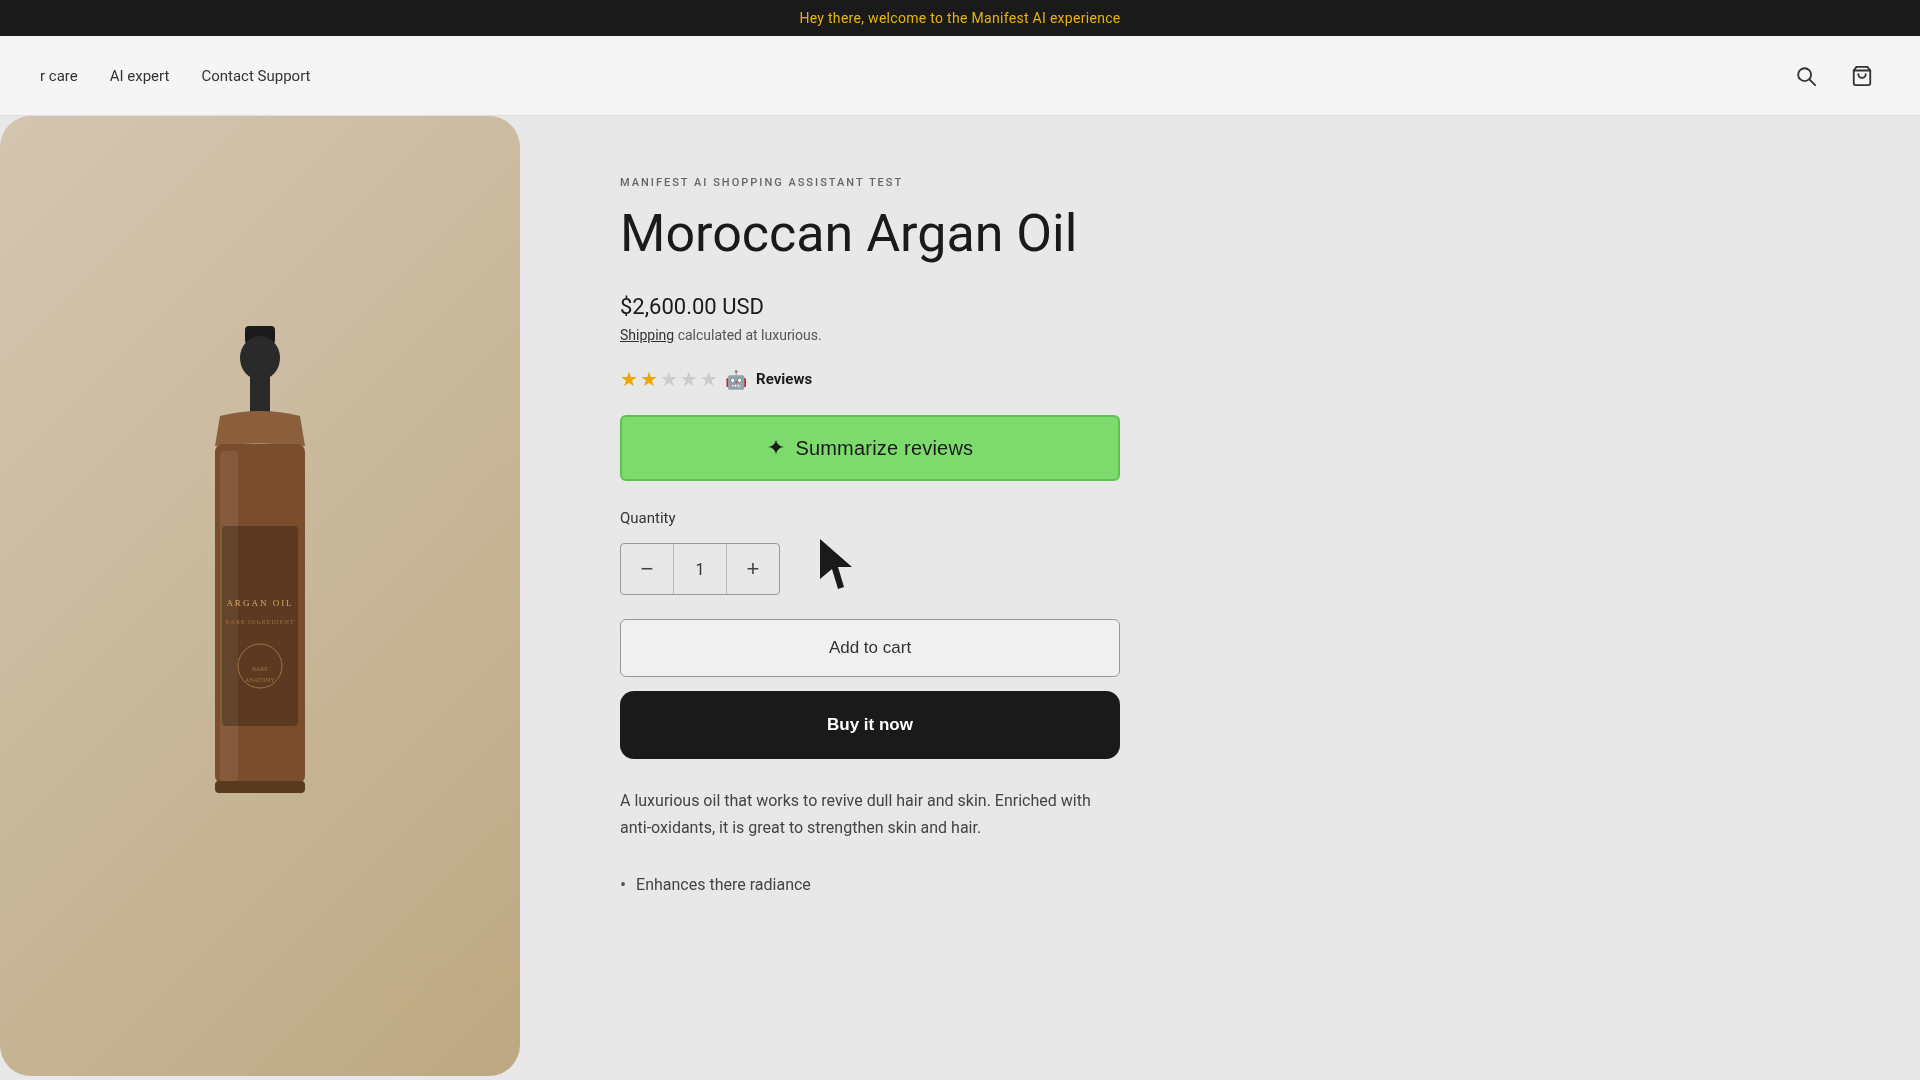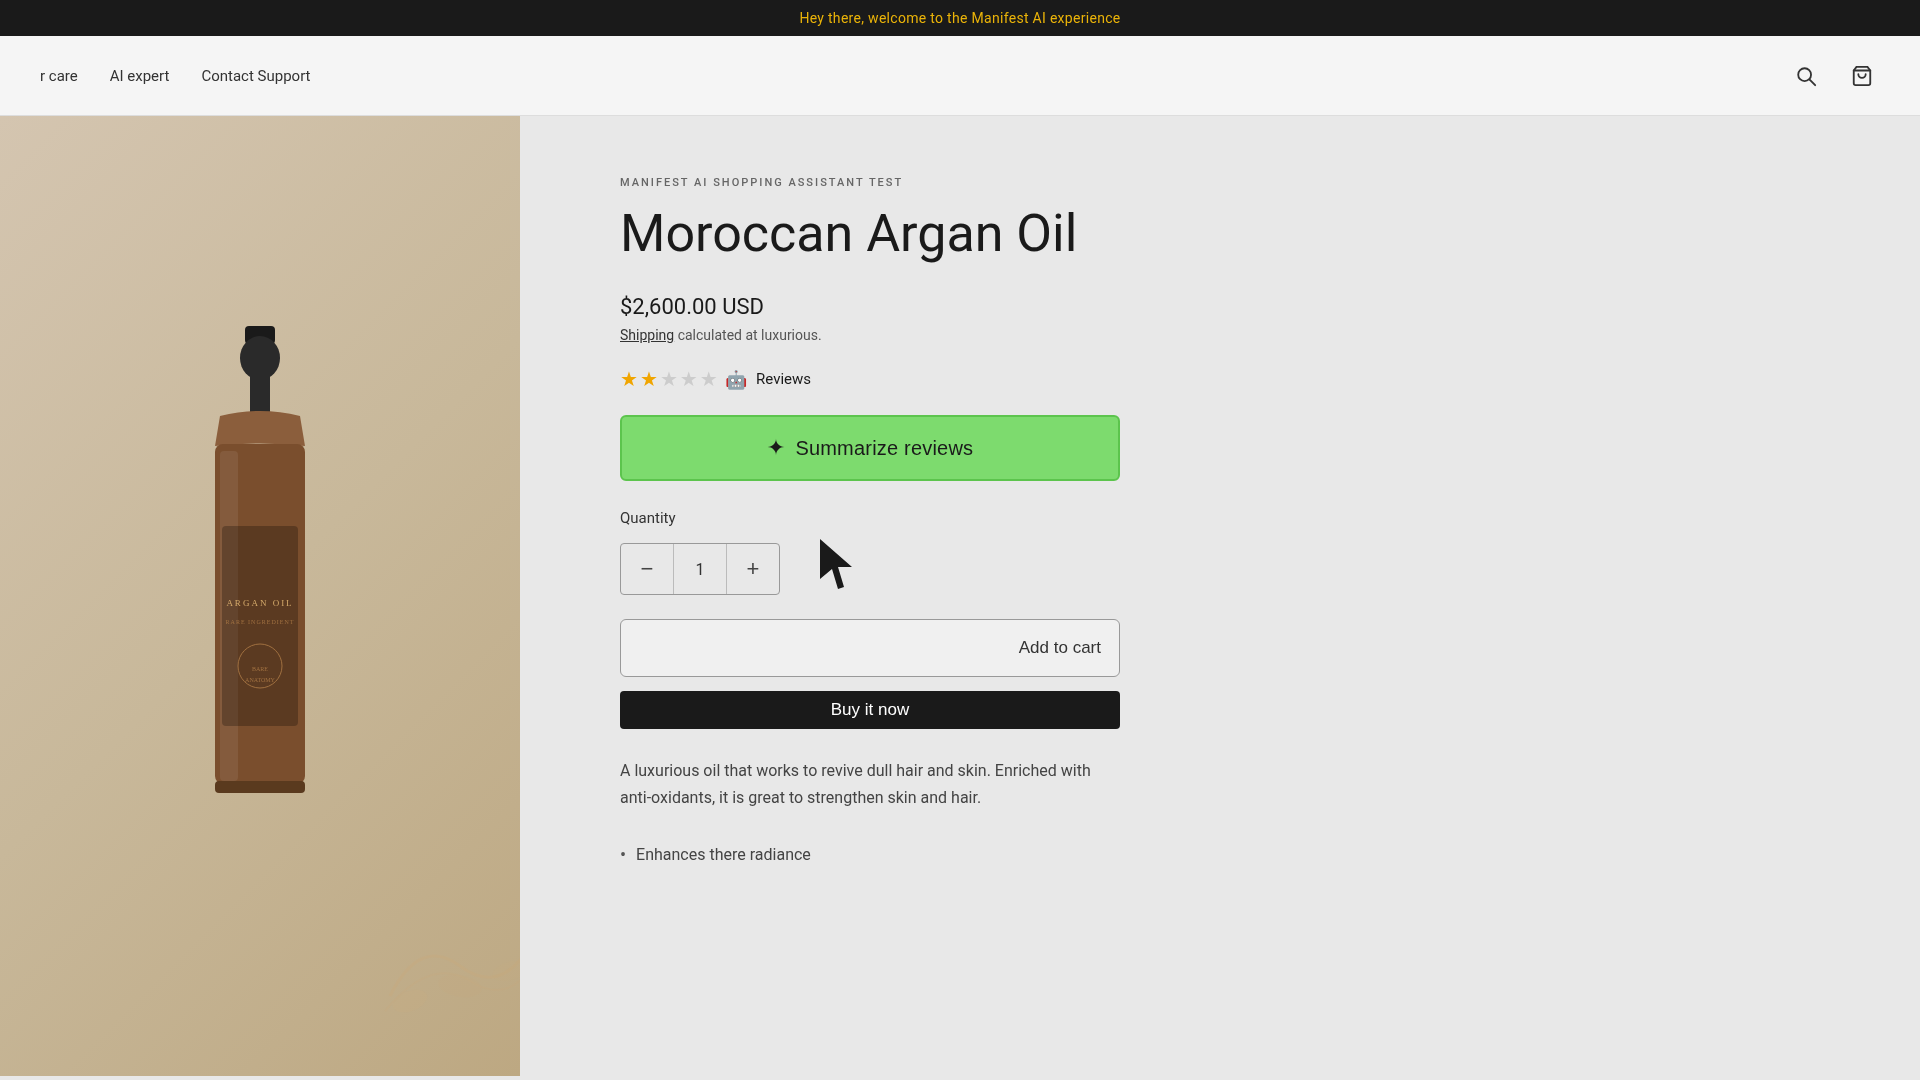--- a/index.html
+++ b/index.html
@@ -74,20 +74,21 @@
     
     .product-image-panel {
       width: 520px;
       min-width: 520px;
       background: linear-gradient(135deg, #d4c5b0 0%, #c8b89a 50%, #bda882 100%);
       display: flex;
       align-items: center;
       justify-content: center;
       position: relative;
       overflow: hidden;
+      border-radius: 31px;
     }
 
     
     .bottle-container {
       position: relative;
       width: 200px;
       height: 580px;
       margin-top: 40px;
     }
 
@@ -167,21 +168,21 @@
 
     .star.filled { color: #f0a500; }
     .star.empty { color: #ccc; }
 
     .reviews-icon {
       font-size: 18px;
     }
 
     .reviews-link {
       color: #1a1a1a;
-      font-weight: 400;
+      font-weight: 700;
       font-size: 15px;
       text-decoration: none;
     }
 
     
     .summarize-btn {
       background: #7ddb6e;
       border: 2px solid #5cc44d;
       border-radius: 6px;
       padding: 18px 24px;
@@ -258,35 +259,34 @@
       width: 500px;
       padding: 18px;
       font-size: 17px;
       border: 1px solid #999;
       background: #f0f0f0;
       color: #333;
       border-radius: 6px;
       cursor: pointer;
       margin-bottom: 14px;
       font-weight: 400;
-      text-align: right;
     }
 
     
     .buy-now-btn {
       width: 500px;
-      padding: 9px;
+      padding: 24px;
       font-size: 17px;
       background: #1a1a1a;
       color: #fff;
       border: none;
-      border-radius: 4px;
+      border-radius: 14px;
       cursor: pointer;
       margin-bottom: 28px;
-      font-weight: 400;
+      font-weight: 700;
     }
 
     
     .product-description {
       font-size: 16px;
       color: #444;
       line-height: 1.7;
       max-width: 500px;
       margin-bottom: 28px;
     }

